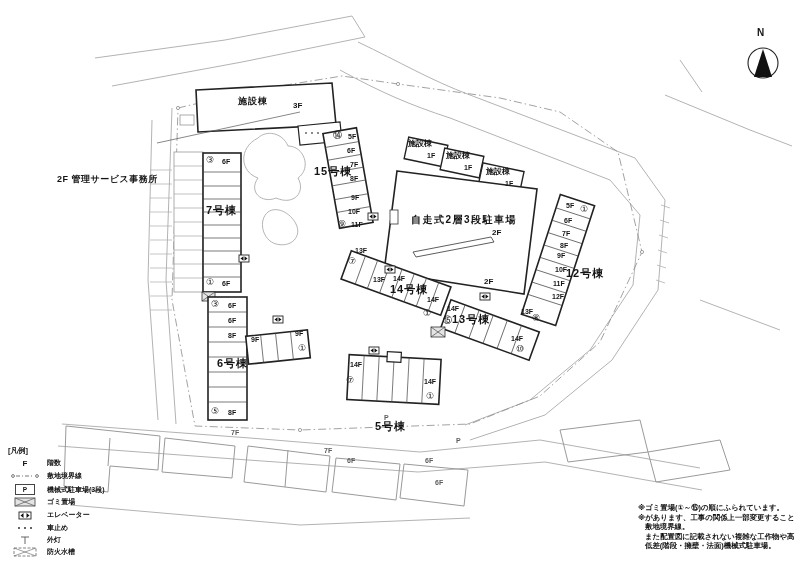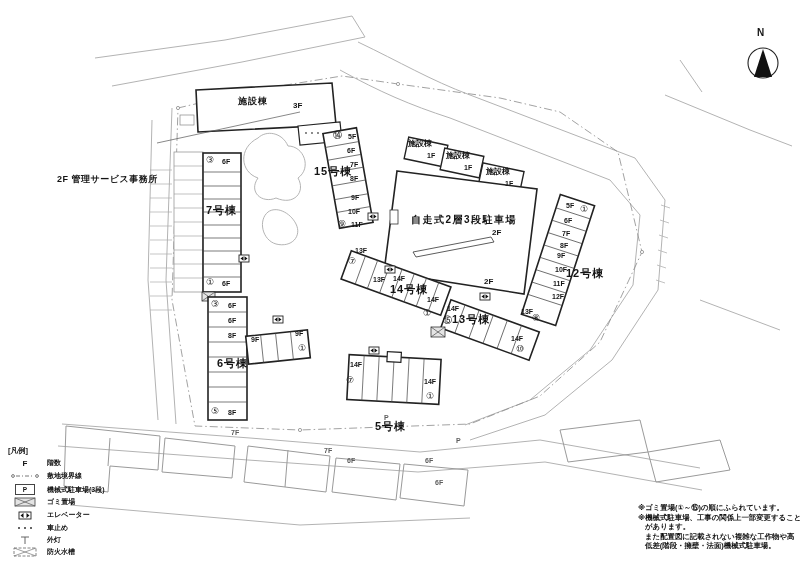--- a/index.html
+++ b/index.html
@@ -338,19 +338,19 @@
     <svg width="24" height="10">
           <rect x="1" y="1" width="22" height="8" fill="#fff" stroke="#777" stroke-width="0.9" stroke-dasharray="3 1.5"></rect>
       <path d="M1,1 L23,9 M23,1 L1,9" stroke="#777" stroke-width="0.7"></path>
         </svg>
   </span>
   <span class="lg-tx">防火水槽</span>
 </div>
 
 <div class="notes">
   <div>※ゴミ置場(①～⑮)の順にふられています。</div>
-  <div>※機械式駐車場、工事の関係上一部変更すること</div>
-  <div class="ind">があります。</div>
+  <div>※があります、工事の関係上一部変更すること</div>
+  <div class="ind">敷地境界線。</div>
   <div class="ind">また配置図に記載されない複雑な工作物や高</div>
   <div class="ind">低差(階段・擁壁・法面)機械式駐車場。</div>
 </div>
 
 </div>
 
 </body></html>

